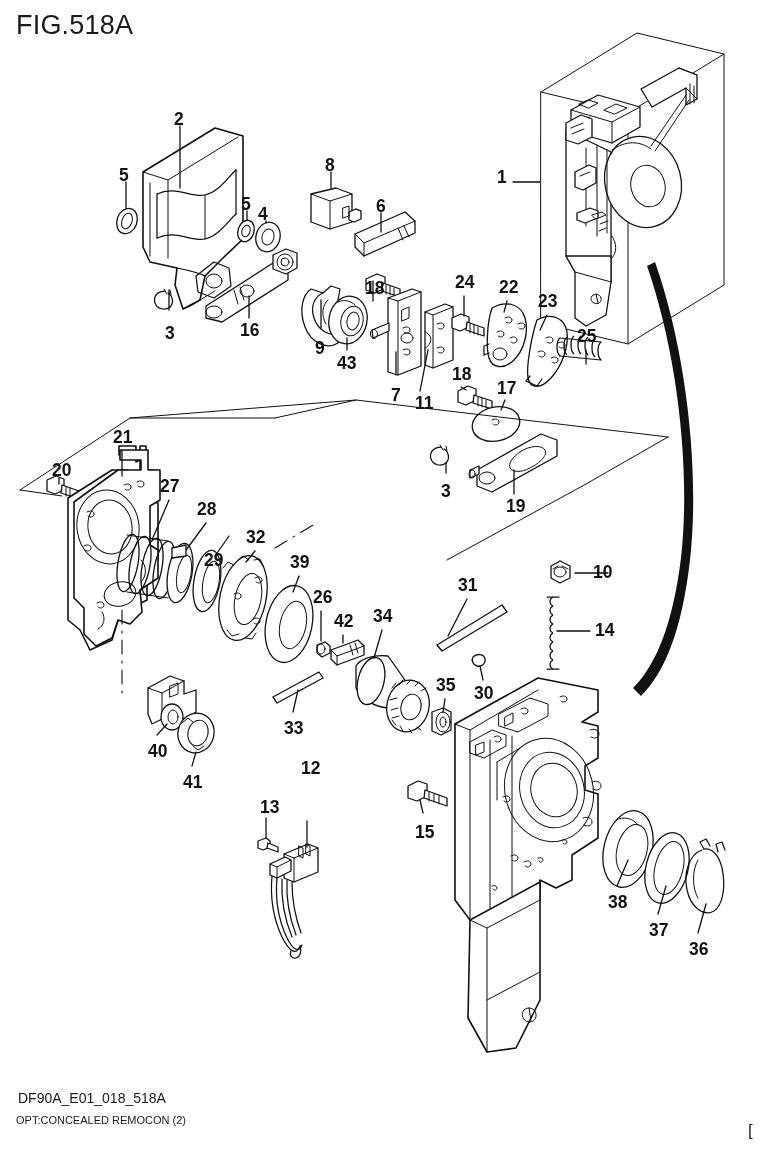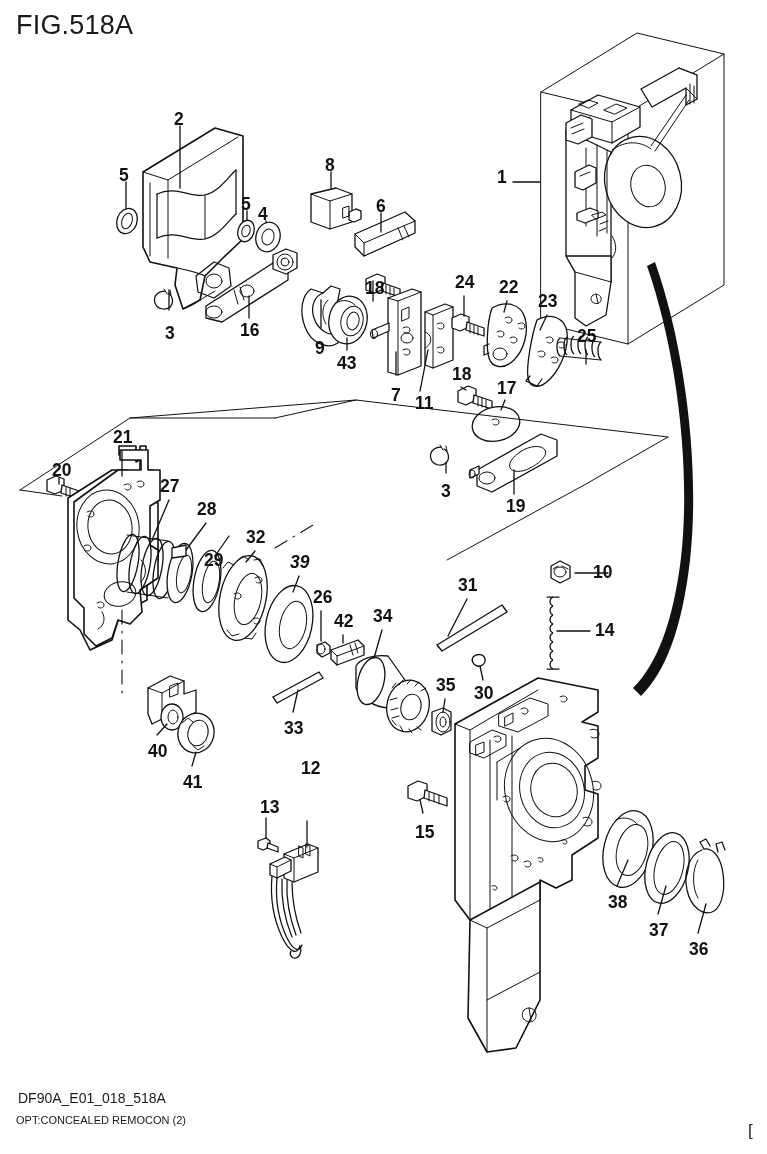--- a/index.html
+++ b/index.html
@@ -646,21 +646,21 @@
     <span class="callout" style="left:204px;top:514px;margin-top:38px;">29</span>
     <span class="callout" style="left:474px;top:685px;">30</span>
     <span class="callout" style="left:458px;top:577px;text-align:center;">31</span>
     <span class="callout" style="left:246px;top:529px;">32</span>
     <span class="callout" style="left:284px;top:720px;">33</span>
     <span class="callout" style="left:373px;top:608px;">34</span>
     <span class="callout" style="left:436px;top:677px;">35</span>
     <span class="callout" style="left:689px;top:941px;">36</span>
     <span class="callout" style="left:649px;top:922px;">37</span>
     <span class="callout" style="left:608px;top:894px;">38</span>
-    <span class="callout" style="left:290px;top:554px;font-style:italic;">39</span>
+    <span class="callout" style="left:290px;top:554px;">39</span>
     <span class="callout" style="left:148px;top:743px;text-align:right;">40</span>
     <span class="callout" style="left:183px;top:774px;">41</span>
     <span class="callout" style="left:334px;top:613px;">42</span>
     <span class="callout" style="left:337px;top:355px;">43</span>
   </div>
 
   <div id="footer-code">DF90A_E01_018_518A</div>
   <div id="footer-desc">OPT:CONCEALED REMOCON (2)</div>
   <div id="corner-mark">[</div>
 

